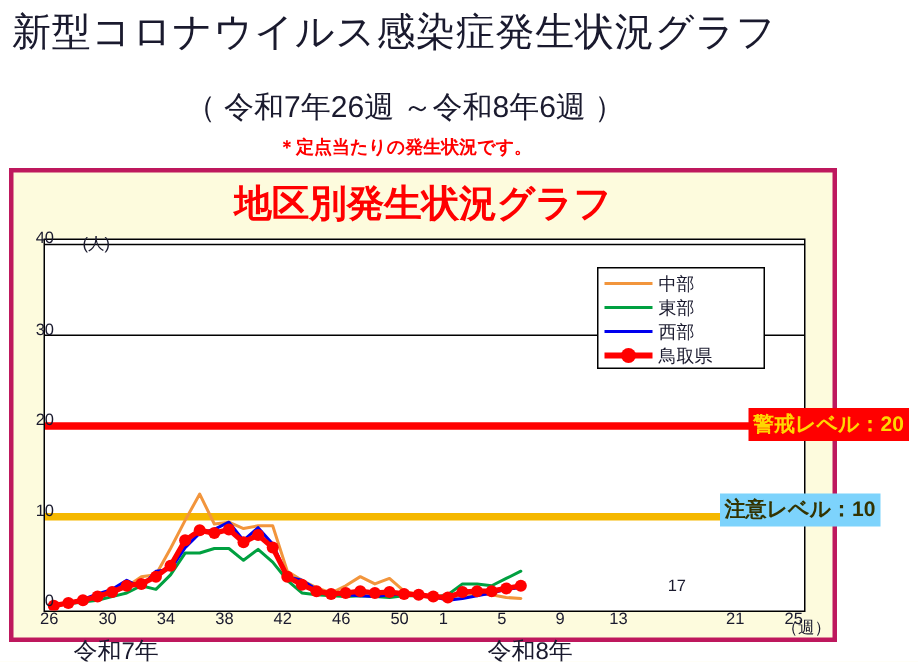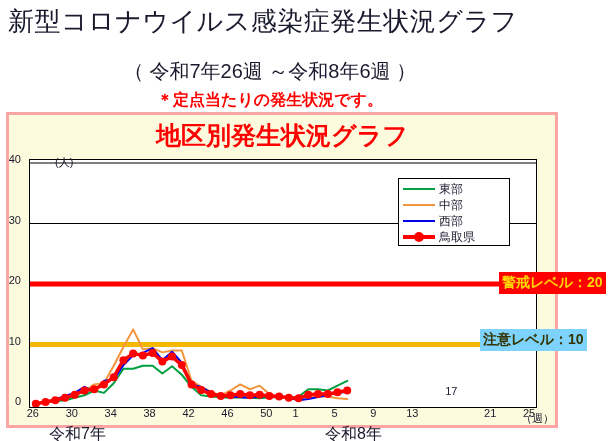--- a/index.html
+++ b/index.html
@@ -34,35 +34,35 @@
     font-size: 20px;
     color: #1a1a2e;
     white-space: nowrap;
   }
   #note-text {
     position: absolute;
     left: 0;
     top: 90px;
     width: 540px;
     text-align: center;
-    font-size: 16px;
+    font-size: 12px;
     color: #ff0000;
     font-weight: bold;
     white-space: nowrap;
   }
 
   
   #chart-panel {
     position: absolute;
     left: 6px;
     top: 112px;
     width: 552px;
     height: 316px;
     background: #fdfbdd;
-    border: 3px solid #fca5a5;
+    border: 3px solid #be185d;
     box-sizing: border-box;
   }
   #panel-title {
     position: absolute;
     left: 0;
     top: 4px;
     width: 100%;
     text-align: center;
     font-size: 25px;
     font-weight: bold;
@@ -97,20 +97,21 @@
   #y-unit { left: 55px; top: 155px; }
   #x-unit { left: 521px; top: 411px; }
 
   .y-tick-label {
     position: absolute;
     font-size: 11px;
     color: #1a1a2e;
     text-align: right;
     width: 22px;
     white-space: nowrap;
+    padding-left: 15px;
   }
   .x-tick-label {
     position: absolute;
     font-size: 11px;
     color: #1a1a2e;
     text-align: center;
     width: 26px;
     white-space: nowrap;
   }
   .era-label {
@@ -292,29 +293,29 @@
   </div>
 
 <div id="era-layer">
     <div class="era-label" style="left: 49px; top: 424px;">令和7年</div>
     <div class="era-label" style="left: 285px; top: 424px; margin-left: 40px;">令和8年</div>
   </div>
 
 <div id="legend-box">
     <div class="legend-row">
       <span class="legend-swatch">
+        <i style="background: rgb(242, 149, 60);"></i>
+      </span>
+      <span class="legend-label">中部</span>
+    </div>
+    <div class="legend-row">
+      <span class="legend-swatch">
         <i style="background: rgb(0, 160, 64);"></i>
       </span>
       <span class="legend-label">東部</span>
-    </div>
-    <div class="legend-row">
-      <span class="legend-swatch">
-        <i style="background: rgb(242, 149, 60);"></i>
-      </span>
-      <span class="legend-label">中部</span>
     </div>
     <div class="legend-row">
       <span class="legend-swatch">
         <i style="background: rgb(0, 0, 238);"></i>
       </span>
       <span class="legend-label">西部</span>
     </div>
     <div class="legend-row">
       <span class="legend-swatch thick">
         <i style="background: rgb(255, 0, 0);"></i>

